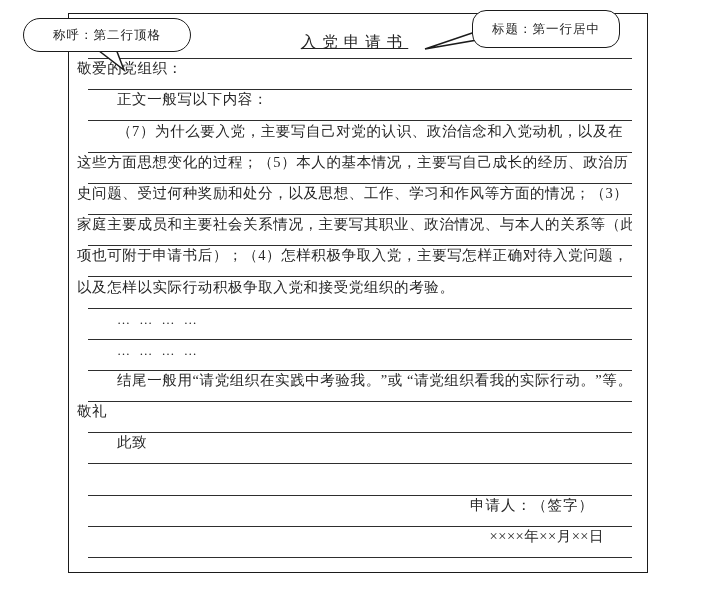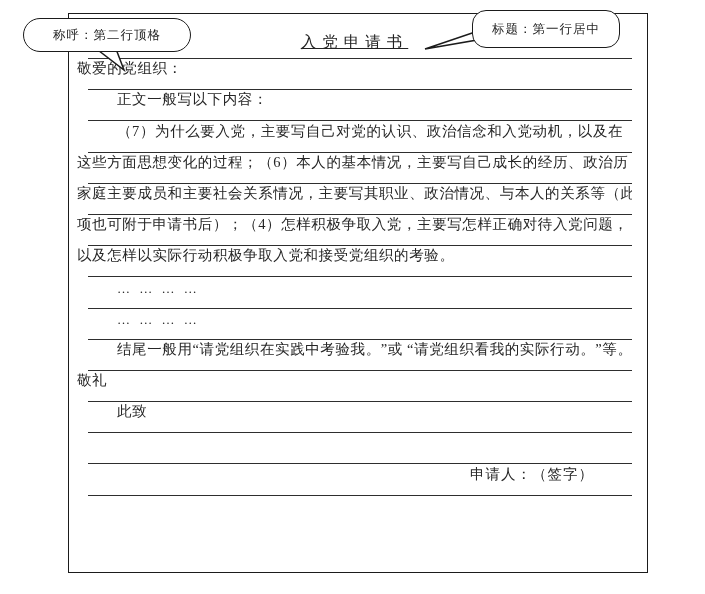--- a/index.html
+++ b/index.html
@@ -48,31 +48,33 @@
 </style>
 </head>
 <body>
 
 <div class="doc">
   <div class="rows">
     <div class="row title-row">入党申请书</div>
     <div class="row">敬爱的党组织：</div>
     <div class="row indent">正文一般写以下内容：</div>
     <div class="row indent">（7）为什么要入党，主要写自己对党的认识、政治信念和入党动机，以及在</div>
-    <div class="row">这些方面思想变化的过程；（6）本人的基本情况，主要写自己成长的经历、政治历</div>
+    <div class="row">这些方面思想变化的过程；（5）本人的基本情况，主要写自己成长的经历、政治历</div>
+    <div class="row">史问题、受过何种奖励和处分，以及思想、工作、学习和作风等方面的情况；（3）</div>
     <div class="row">家庭主要成员和主要社会关系情况，主要写其职业、政治情况、与本人的关系等（此</div>
     <div class="row">项也可附于申请书后）；（4）怎样积极争取入党，主要写怎样正确对待入党问题，</div>
     <div class="row">以及怎样以实际行动积极争取入党和接受党组织的考验。</div>
     <div class="row dots">… … … …</div>
     <div class="row dots">… … … …</div>
     <div class="row indent">结尾一般用“请党组织在实践中考验我。”或 “请党组织看我的实际行动。”等。</div>
     <div class="row">敬礼</div>
     <div class="row indent">此致</div>
     <div class="row"></div>
     <div class="row r-sign">申请人：（签字）</div>
+    <div class="row r-date">××××年××月××日</div>
   </div>
 </div>
 
 <svg class="tail tail-left" width="44" height="26" viewBox="0 0 44 26">
   <polygon points="6,1 28,3 36,24" fill="#ffffff" stroke="#1b1b1b" stroke-width="1.5"></polygon>
 </svg>
 <svg class="tail tail-right" width="64" height="24" viewBox="0 0 64 24">
   <polygon points="4,21 60,2 56,12" fill="#ffffff" stroke="#1b1b1b" stroke-width="1.5"></polygon>
 </svg>
 

